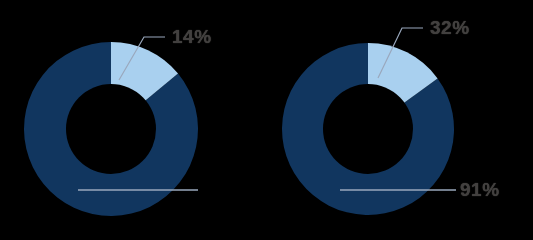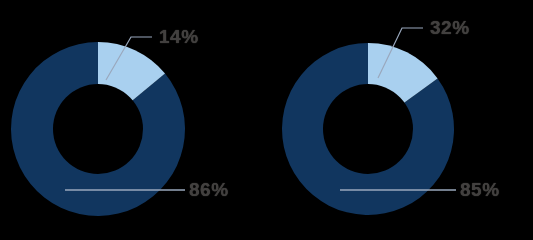--- a/index.html
+++ b/index.html
@@ -13,21 +13,21 @@
     height: 239px;
     background: #000000;
     overflow: hidden;
     font-family: "Liberation Sans", sans-serif;
   }
   .chart-slot {
     position: absolute;
     top: 0;
     height: 239px;
   }
-  #chart-left  { left: 0px;   width: 266px; }
+  #chart-left  { left: 13px;   width: 266px; }
   #chart-right { left: 266px; width: 267px; }
 
   .donut-svg {
     position: absolute;
     left: 0;
     top: 0;
     width: 100%;
     height: 100%;
     overflow: visible;
   }
@@ -57,36 +57,35 @@
 
       <circle cx="98" cy="129" r="45" fill="#000000"></circle>
 
       <polyline points="106,80 131,37 152,37" fill="none" stroke="#9aa8bd" stroke-width="1.2"></polyline>
 
       <line x1="65" y1="190" x2="185" y2="190" stroke="#9aa8bd" stroke-width="1.6"></line>
     </svg>
 
     <div class="pct-label" style="left:159px; top:27px;">14%</div>
 
-    <div class="pct-label" style="left:189px; top:180px;">86%</div>
   </div>
 
   <div class="chart-slot" id="chart-right">
 
     <svg class="donut-svg" viewBox="0 0 267 239">
 
       <path d="M 102 129 L 102.00 43.00 A 86 86 0 1 0 171.58 78.45 Z" fill="#11365f"></path>
 
       <path d="M 102 129 L 102.00 43.00 A 86 86 0 0 1 171.58 78.45 Z" fill="#a9d0ef"></path>
 
       <circle cx="102" cy="129" r="45" fill="#000000"></circle>
 
       <polyline points="112,78 136,28 157,28" fill="none" stroke="#9aa8bd" stroke-width="1.2"></polyline>
 
       <line x1="74" y1="190" x2="190" y2="190" stroke="#9aa8bd" stroke-width="1.6"></line>
     </svg>
 
     <div class="pct-label" style="left:164px; top:18px;">32%</div>
 
-    <div class="pct-label" style="left:194px; top:180px;">85%</div>
+    <div class="pct-label" style="left:194px; top:180px;">91%</div>
   </div>
 
 </div>
 
 </body></html>

